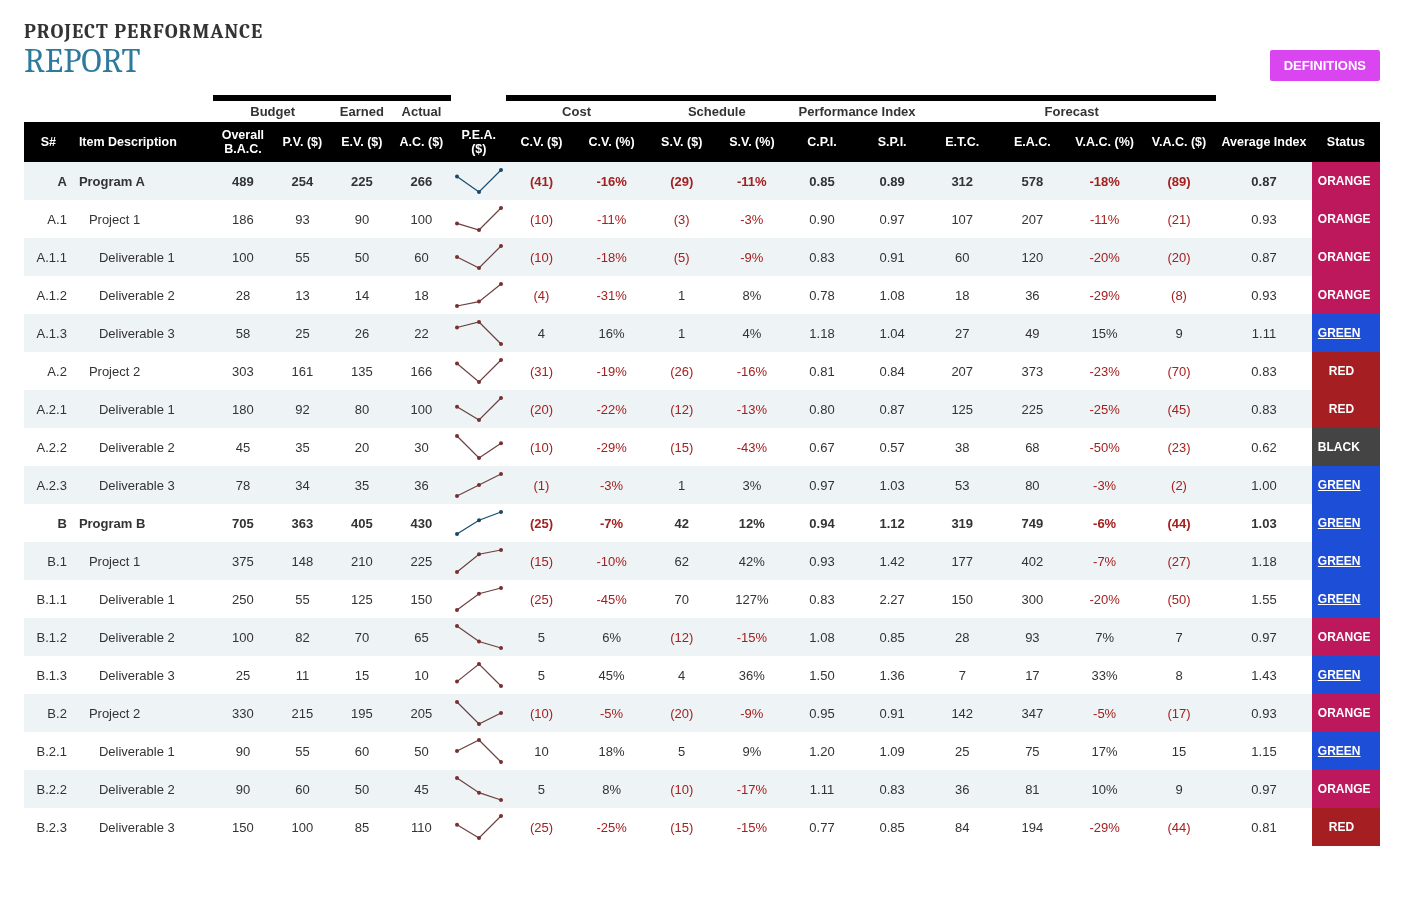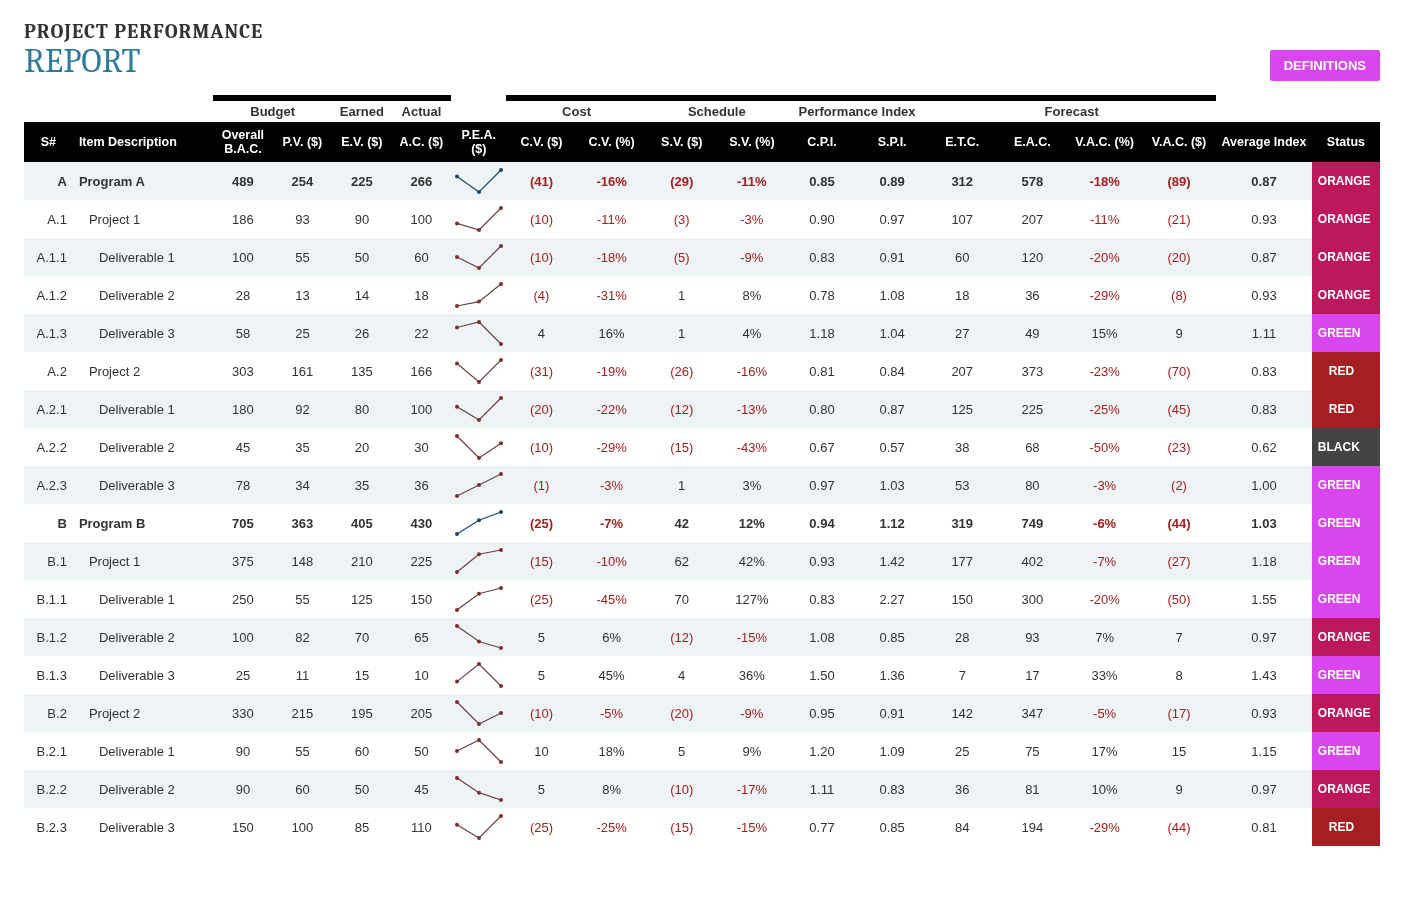--- a/index.html
+++ b/index.html
@@ -61,21 +61,21 @@
   .program-row td { font-weight: bold; }
   .sn-col { width: 46px; text-align: right; padding-right: 6px; }
   .desc-col { width: 132px; text-align: left; padding-left: 6px; }
   .indent1 { padding-left: 16px; }
   .indent2 { padding-left: 26px; }
   .neg { color: #A42020; }
   .spark { width: 52px; padding: 0; }
   .spark svg { width: 50px; height: 30px; display: block; margin: auto; }
   .status-cell { color: #fff; font-weight: bold; text-align: left; padding-left: 6px; width: 64px; font-size: 12px; }
   .status-ORANGE { background: #be185d; }
-  .status-GREEN  { background: #d946ef; }
+  .status-GREEN  { background: #1d4ed8; text-decoration: underline; }
   .status-RED    { background: #A41E22; padding-left: 17px; }
   .status-BLACK  { background: #444; }
   
   col.c-sn { width: 46px; }
   col.c-desc { width: 132px; }
   col.c-bac { width: 56px; }
   col.c-pv  { width: 56px; }
   col.c-ev  { width: 56px; }
   col.c-ac  { width: 56px; }
   col.c-spark { width: 52px; }

